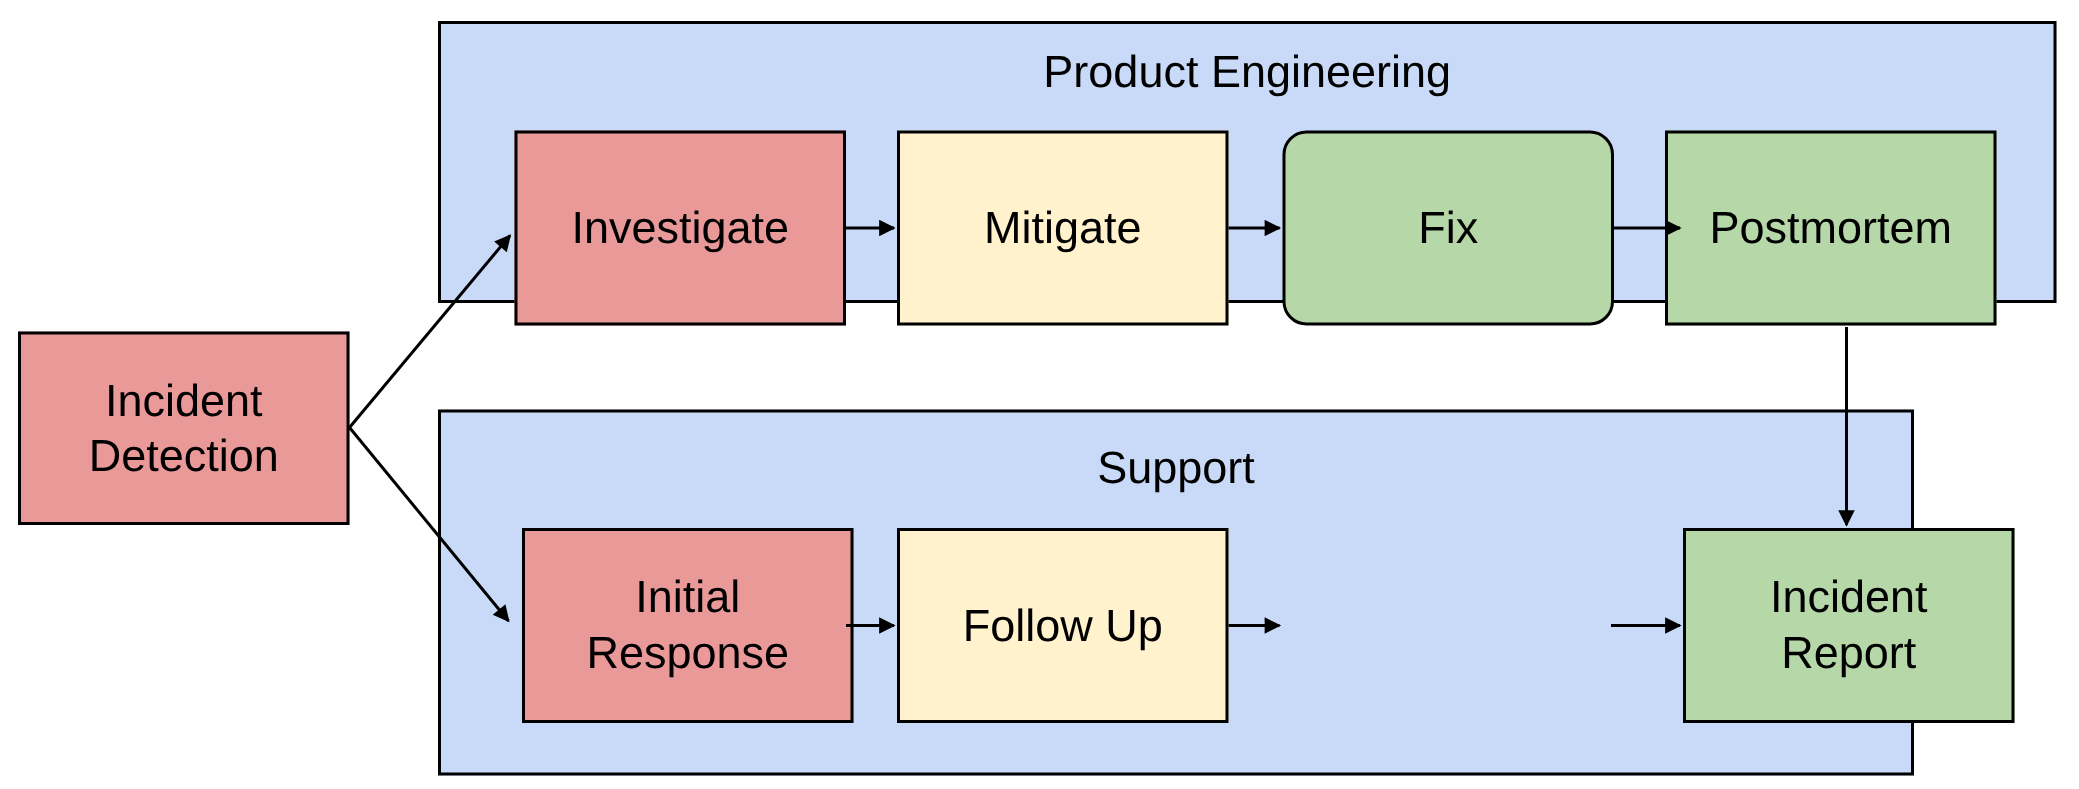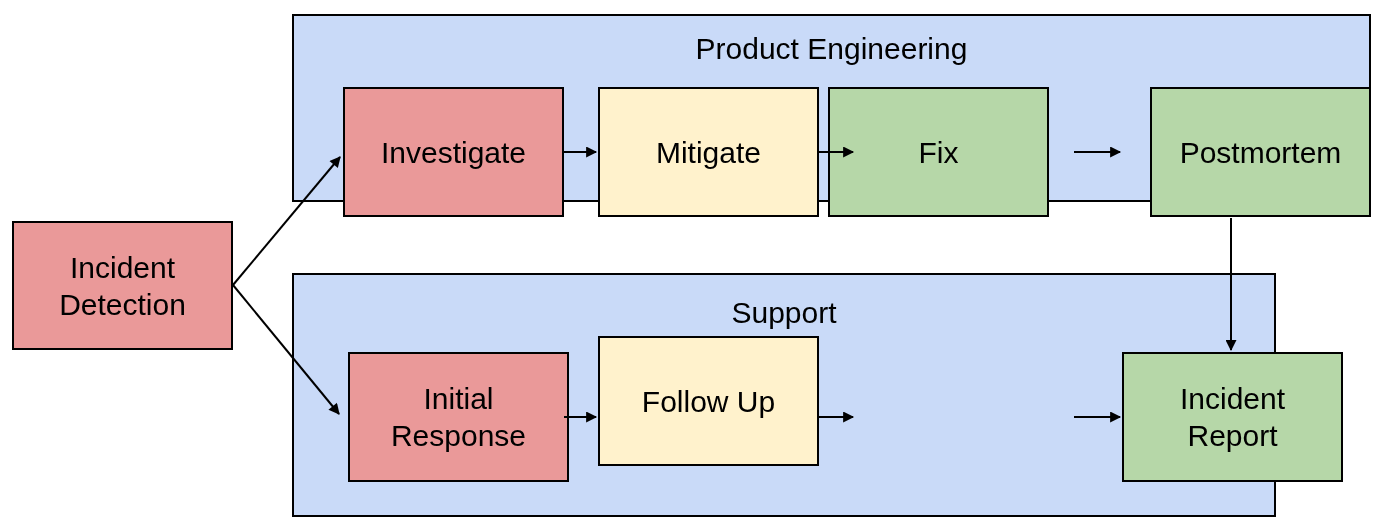--- a/index.html
+++ b/index.html
@@ -81,38 +81,38 @@
     <div class="lane-title" style="top:15px;">Product Engineering</div>
 
     <div class="node" style="left:304px; top:71px;" data-color="yellow">
       <span class="node-label">Mitigate</span>
     </div>
 
     <div class="node" style="left:49px; top:71px;" data-color="red">
       <span class="node-label">Investigate</span>
     </div>
 
-    <div class="node" style="left:534px; top:71px;" data-color="green">
+    <div class="node" style="left:561px; top:71px;border-radius:16px;" data-color="green">
       <span class="node-label">Fix</span>
     </div>
 
-    <div class="node" style="left:856px; top:71px;" data-color="green">
+    <div class="node" style="left:816px; top:71px;" data-color="green">
       <span class="node-label">Postmortem</span>
     </div>
   </section>
 
   <section class="lane" style="left:292px; top:273px; width:984px; height:244px;">
     <div class="lane-title" style="top:20px;">Support</div>
 
     <div class="node" style="left:54px; top:77px;" data-color="red">
       <span class="node-label">Initial
 Response</span>
     </div>
 
-    <div class="node" style="left:304px; top:61px;" data-color="yellow">
+    <div class="node" style="left:304px; top:77px;" data-color="yellow">
       <span class="node-label">Follow Up</span>
     </div>
 
 
     <div class="node" style="left:828px; top:77px;" data-color="green">
       <span class="node-label">Incident
 Report</span>
     </div>
   </section>
 

